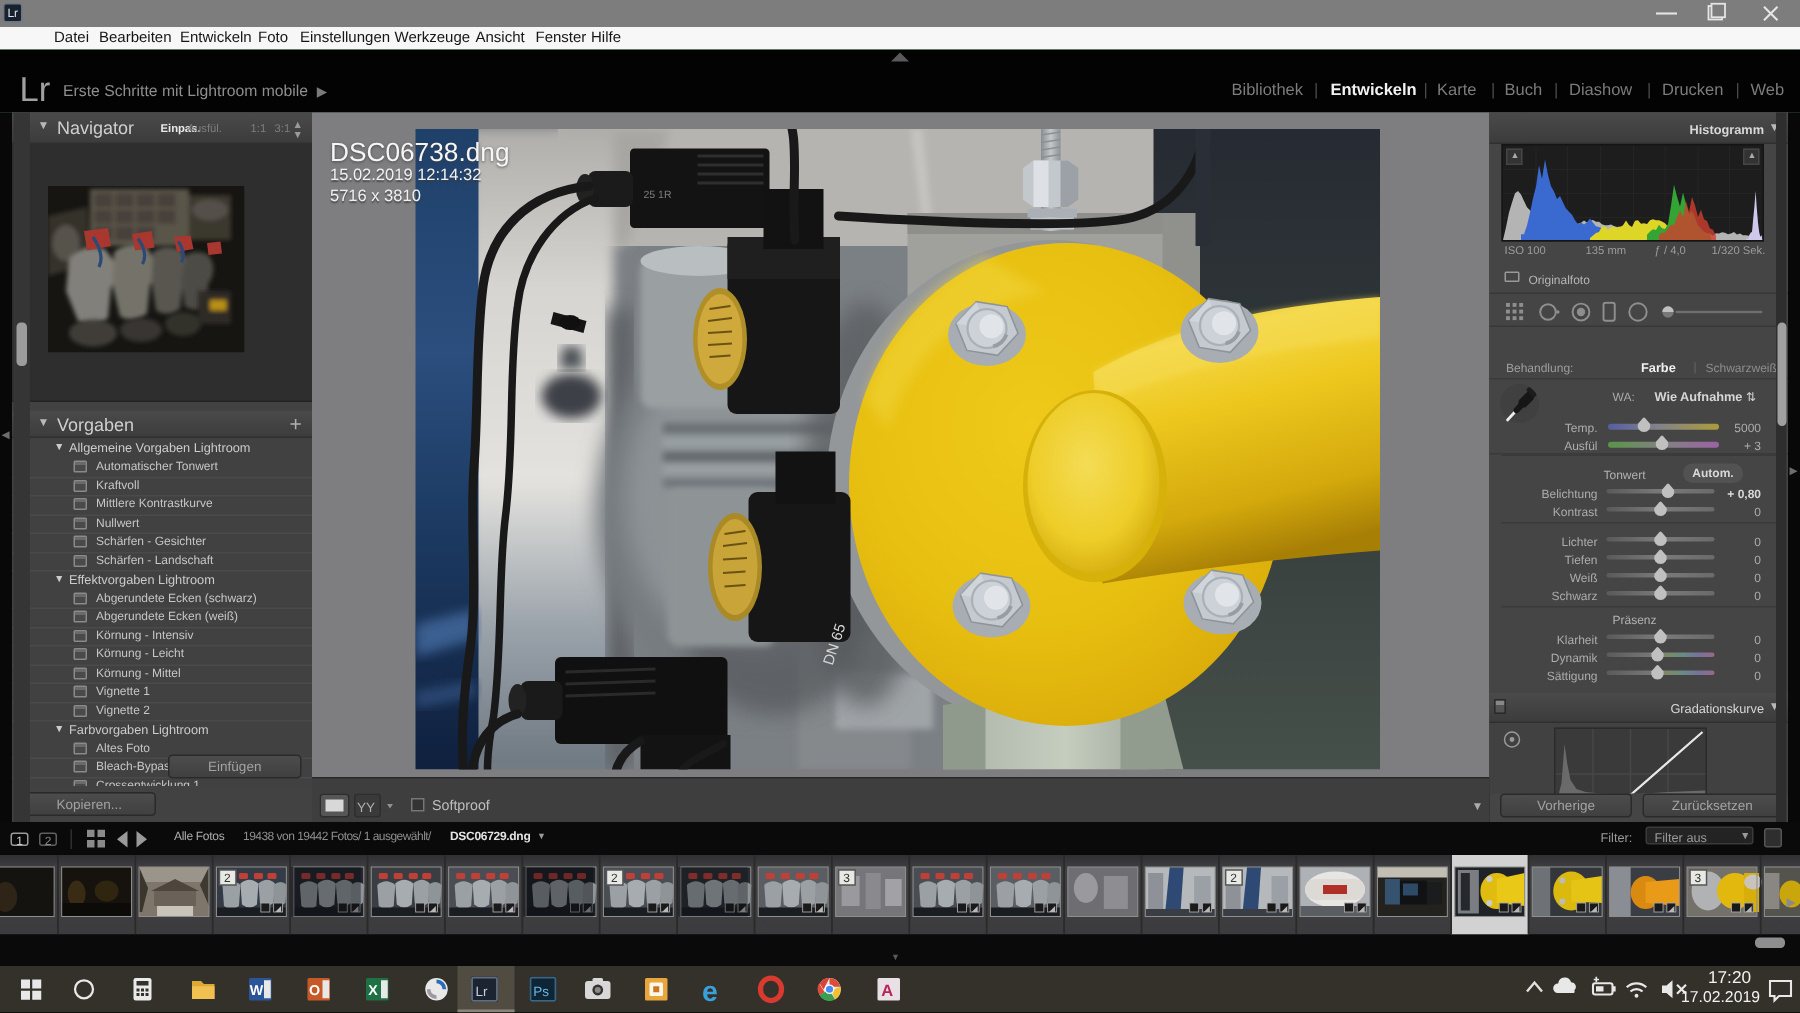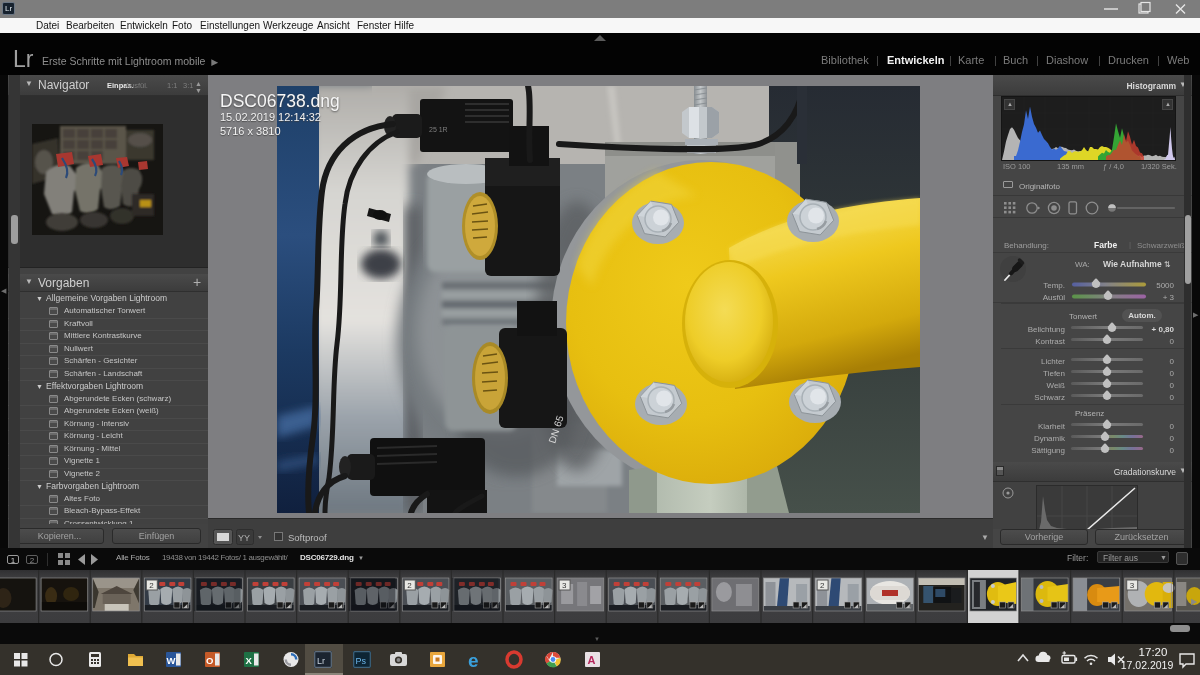--- a/index.html
+++ b/index.html
@@ -459,21 +459,21 @@
             <span class="ic"></span>
             <span style="position:absolute;left:56px">Bleach-Bypass-Effekt</span>
           </div>
         <div class="prow" style="top:226.5px">
             <span class="ic"></span>
             <span style="position:absolute;left:56px">Crossentwicklung 1</span>
           </div>
       </div>
 
       <div class="abs pbtn" style="left:7px;top:453px;width:89px;height:16px;">Kopieren...</div>
-      <div class="abs pbtn" style="left:104px;top:453px;width:89px;height:16px;">Einfügen</div>
+      <div class="abs pbtn" style="left:104px;top:428px;width:89px;height:16px;">Einfügen</div>
     </div>
 
     <div class="abs" style="left:0;top:0;width:8px;height:473px;background:#080808"></div>
     <div class="abs" style="left:9px;top:0;width:11px;height:473px;background:#353535"></div>
     <div class="abs" style="left:11px;top:140px;width:7px;height:29px;background:#9d9d9d;border-radius:3px"></div>
     <div class="abs" style="left:1px;top:211px;width:6px;height:10px;color:#6d6d6d;font-size:7px;line-height:10px">◀</div>
     <div class="abs" id="rightpanel">
 
       <div class="abs phdr" style="left:0;top:0;width:199px;height:21px;">
         <span style="position:absolute;right:16px;top:6px;font-size:8.5px;color:#d8d8d8;font-weight:bold">Histogramm</span>

